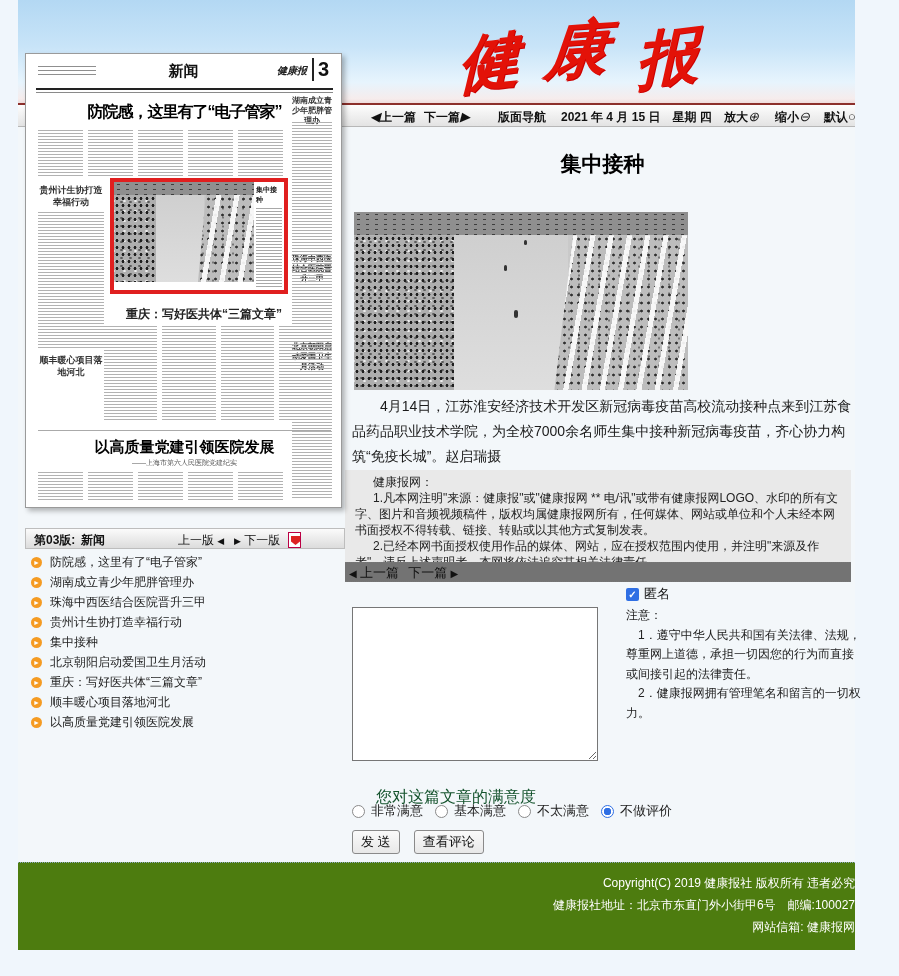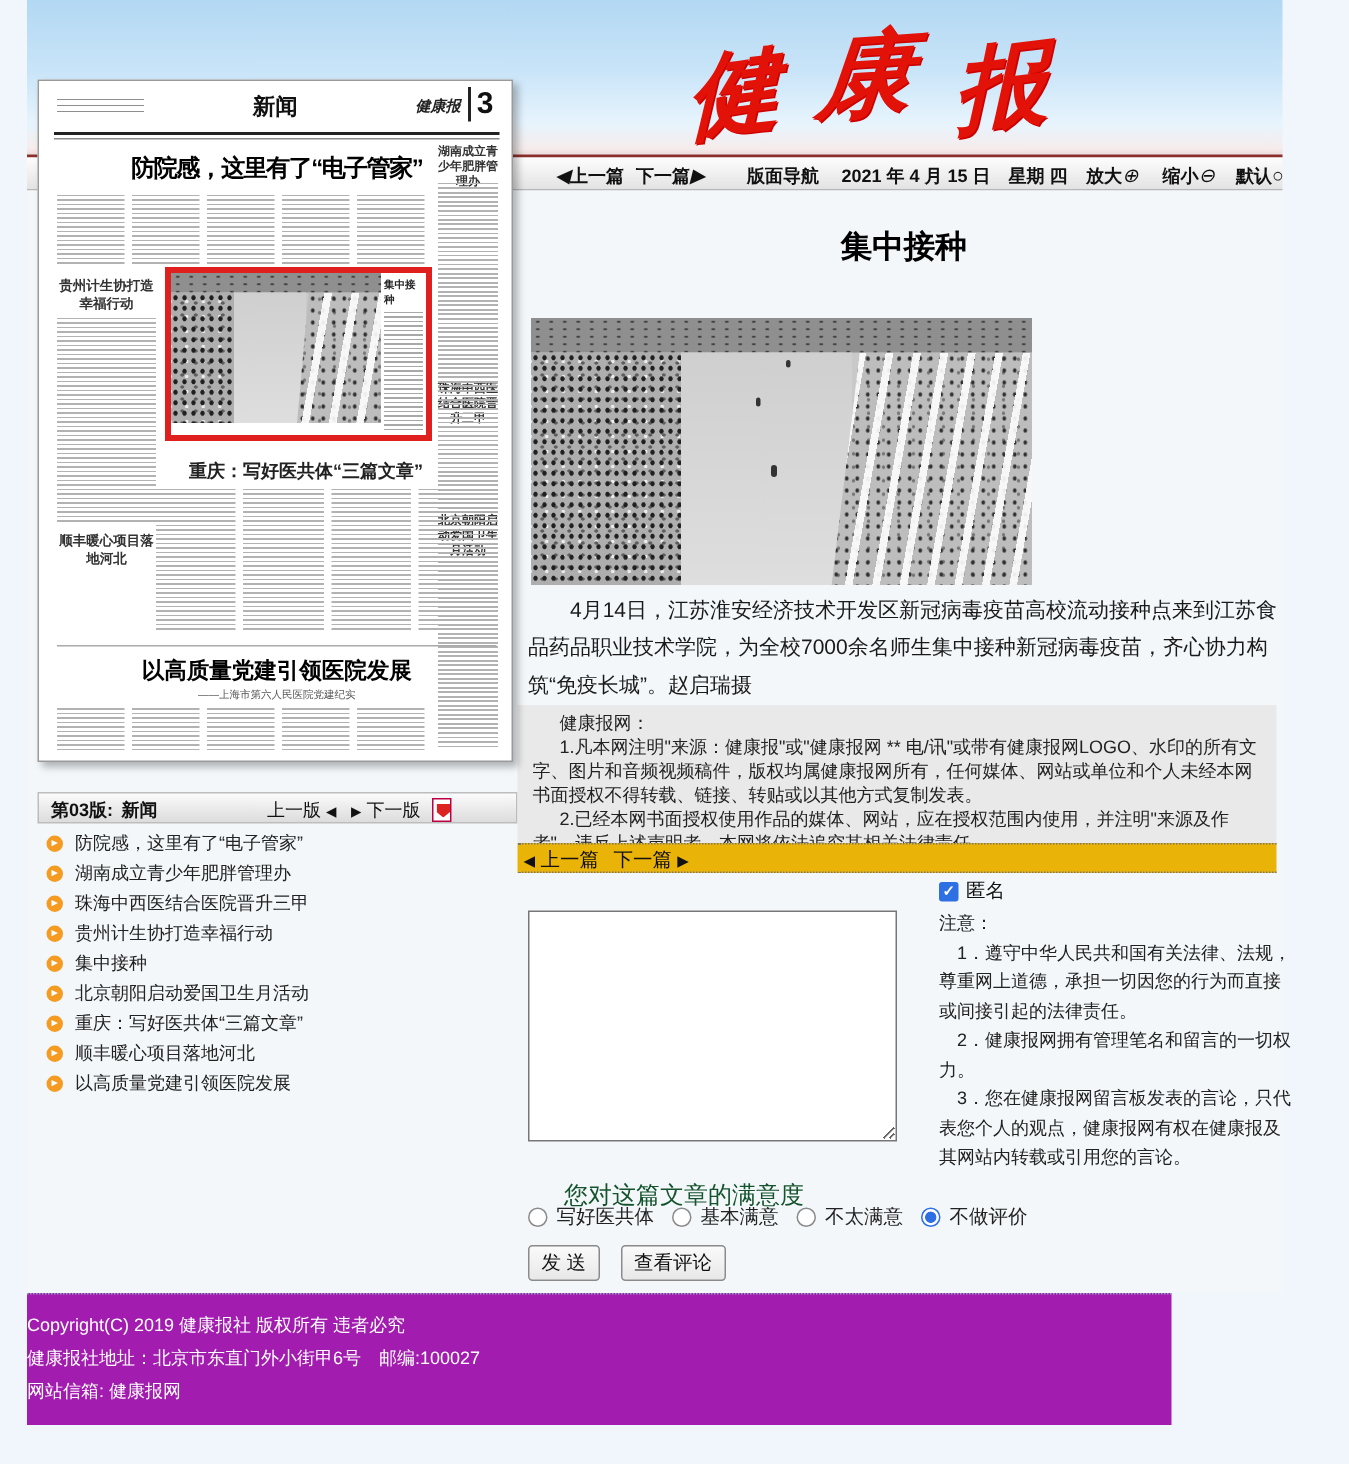--- a/index.html
+++ b/index.html
@@ -118,23 +118,23 @@
       radial-gradient(#303030 1px,transparent 1.5px),
       radial-gradient(#767676 1px,transparent 1.4px);
     background-size:auto,7px 8px,10px 9px;
     clip-path:polygon(14% 0,100% 0,100% 100%,0 100%); }
   .art-caption { position:absolute; left:352px; top:394px; width:502px; font-size:14px;
     line-height:25px; color:#1a1a1a; text-indent:2em; }
 
   .copy-block { position:absolute; left:345px; top:470px; width:506px; height:92px;
     background:#e9e9e9; padding:4px 10px; font-size:12px; line-height:16px; color:#222; overflow:hidden; }
   .copy-block p { text-indent:1.5em; }
-  .art-nav { position:absolute; left:345px; top:562px; width:506px; height:20px; background:#eab308;
+  .art-nav { position:absolute; left:345px; top:562px; width:506px; height:20px; background:#737373;
     border-top:1px dotted #777; border-bottom:1px dotted #777; font-size:13px; line-height:19px;
-    color:#111; padding-left:4px; }
+    color:#111; padding-left:4px;font-family:Liberation Serif, serif; }
   .art-nav span { cursor:pointer; margin-right:6px; }
 
   
   .comment-box { position:absolute; left:352px; top:607px; width:246px; height:154px;
     border:1px solid #767676; background:#fff; resize:both; font-family:"Liberation Sans",sans-serif; }
   .anon-row { position:absolute; left:626px; top:585px; display:flex; align-items:center; gap:5px;
     font-size:13px; color:#111; }
   .checkbox { width:13px; height:13px; background:#2f6fe4; border-radius:2px; color:#fff;
     font-size:10px; line-height:13px; text-align:center; font-weight:bold; cursor:pointer; }
   .notes { position:absolute; left:626px; top:606px; width:236px; font-size:12px; line-height:19.5px; color:#222; }
@@ -146,22 +146,22 @@
   .radio { width:13px; height:13px; border:1px solid #8a8a8a; border-radius:50%; background:#fff;
     display:inline-block; margin-right:2px; cursor:pointer; }
   .radio.sel { border-color:#2f6fe4; background:radial-gradient(circle,#2f6fe4 0 3.5px,#fff 4px); }
   .radio-row label { margin-right:8px; cursor:pointer; }
   .btn-row { position:absolute; left:352px; top:830px; display:flex; gap:14px; }
   .btn { font-size:13px; color:#111; background:linear-gradient(#fafafa,#e8e8e8);
     border:1px solid #8a8a8a; border-radius:3px; padding:2px 8px; cursor:pointer;
     font-family:"Liberation Sans",sans-serif; }
 
   
-  .footer { position:absolute; left:18px; top:862px; width:763px; height:88px; background:#a21caf;
-    color:#fff; text-align:left; font-size:12px; border-top:1px dotted #8fa9bf; padding-top:9px; }
+  .footer { position:absolute; left:18px; top:862px; width:837px; height:88px; background:#4d7c0f;
+    color:#fff; text-align:right; font-size:12px; border-top:1px dotted #8fa9bf; padding-top:9px; }
   .footer div { line-height:22px; }
   .footer a { color:#fff; text-decoration:none; cursor:pointer; }
   .f-icp { letter-spacing:2px; }
 </style>
 </head>
 <body>
 
 <div class="screen">
 
   <div class="header-band">
@@ -319,27 +319,26 @@
 
   <div class="anon-row">
     <span class="checkbox">✓</span>
     <span>匿名</span>
   </div>
 
   <div class="notes">
     <p class="nt">注意：</p>
     <p>1．遵守中华人民共和国有关法律、法规，尊重网上道德，承担一切因您的行为而直接或间接引起的法律责任。</p>
     <p>2．健康报网拥有管理笔名和留言的一切权力。</p>
-    <p>3．您在健康报网留言板发表的言论，只代表您个人的观点，健康报网有权在健康报及其网站内转载或引用您的言论。</p>
   </div>
 
   <div class="sat-label">您对这篇文章的满意度</div>
   <div class="radio-row">
     <span class="radio"></span>
-      <label>写好医共体</label>
+      <label>非常满意</label>
     <span class="radio"></span>
       <label>基本满意</label>
     <span class="radio"></span>
       <label>不太满意</label>
     <span class="radio sel"></span>
       <label>不做评价</label>
   </div>
 
   <div class="btn-row">
     <button class="btn">发 送</button>

